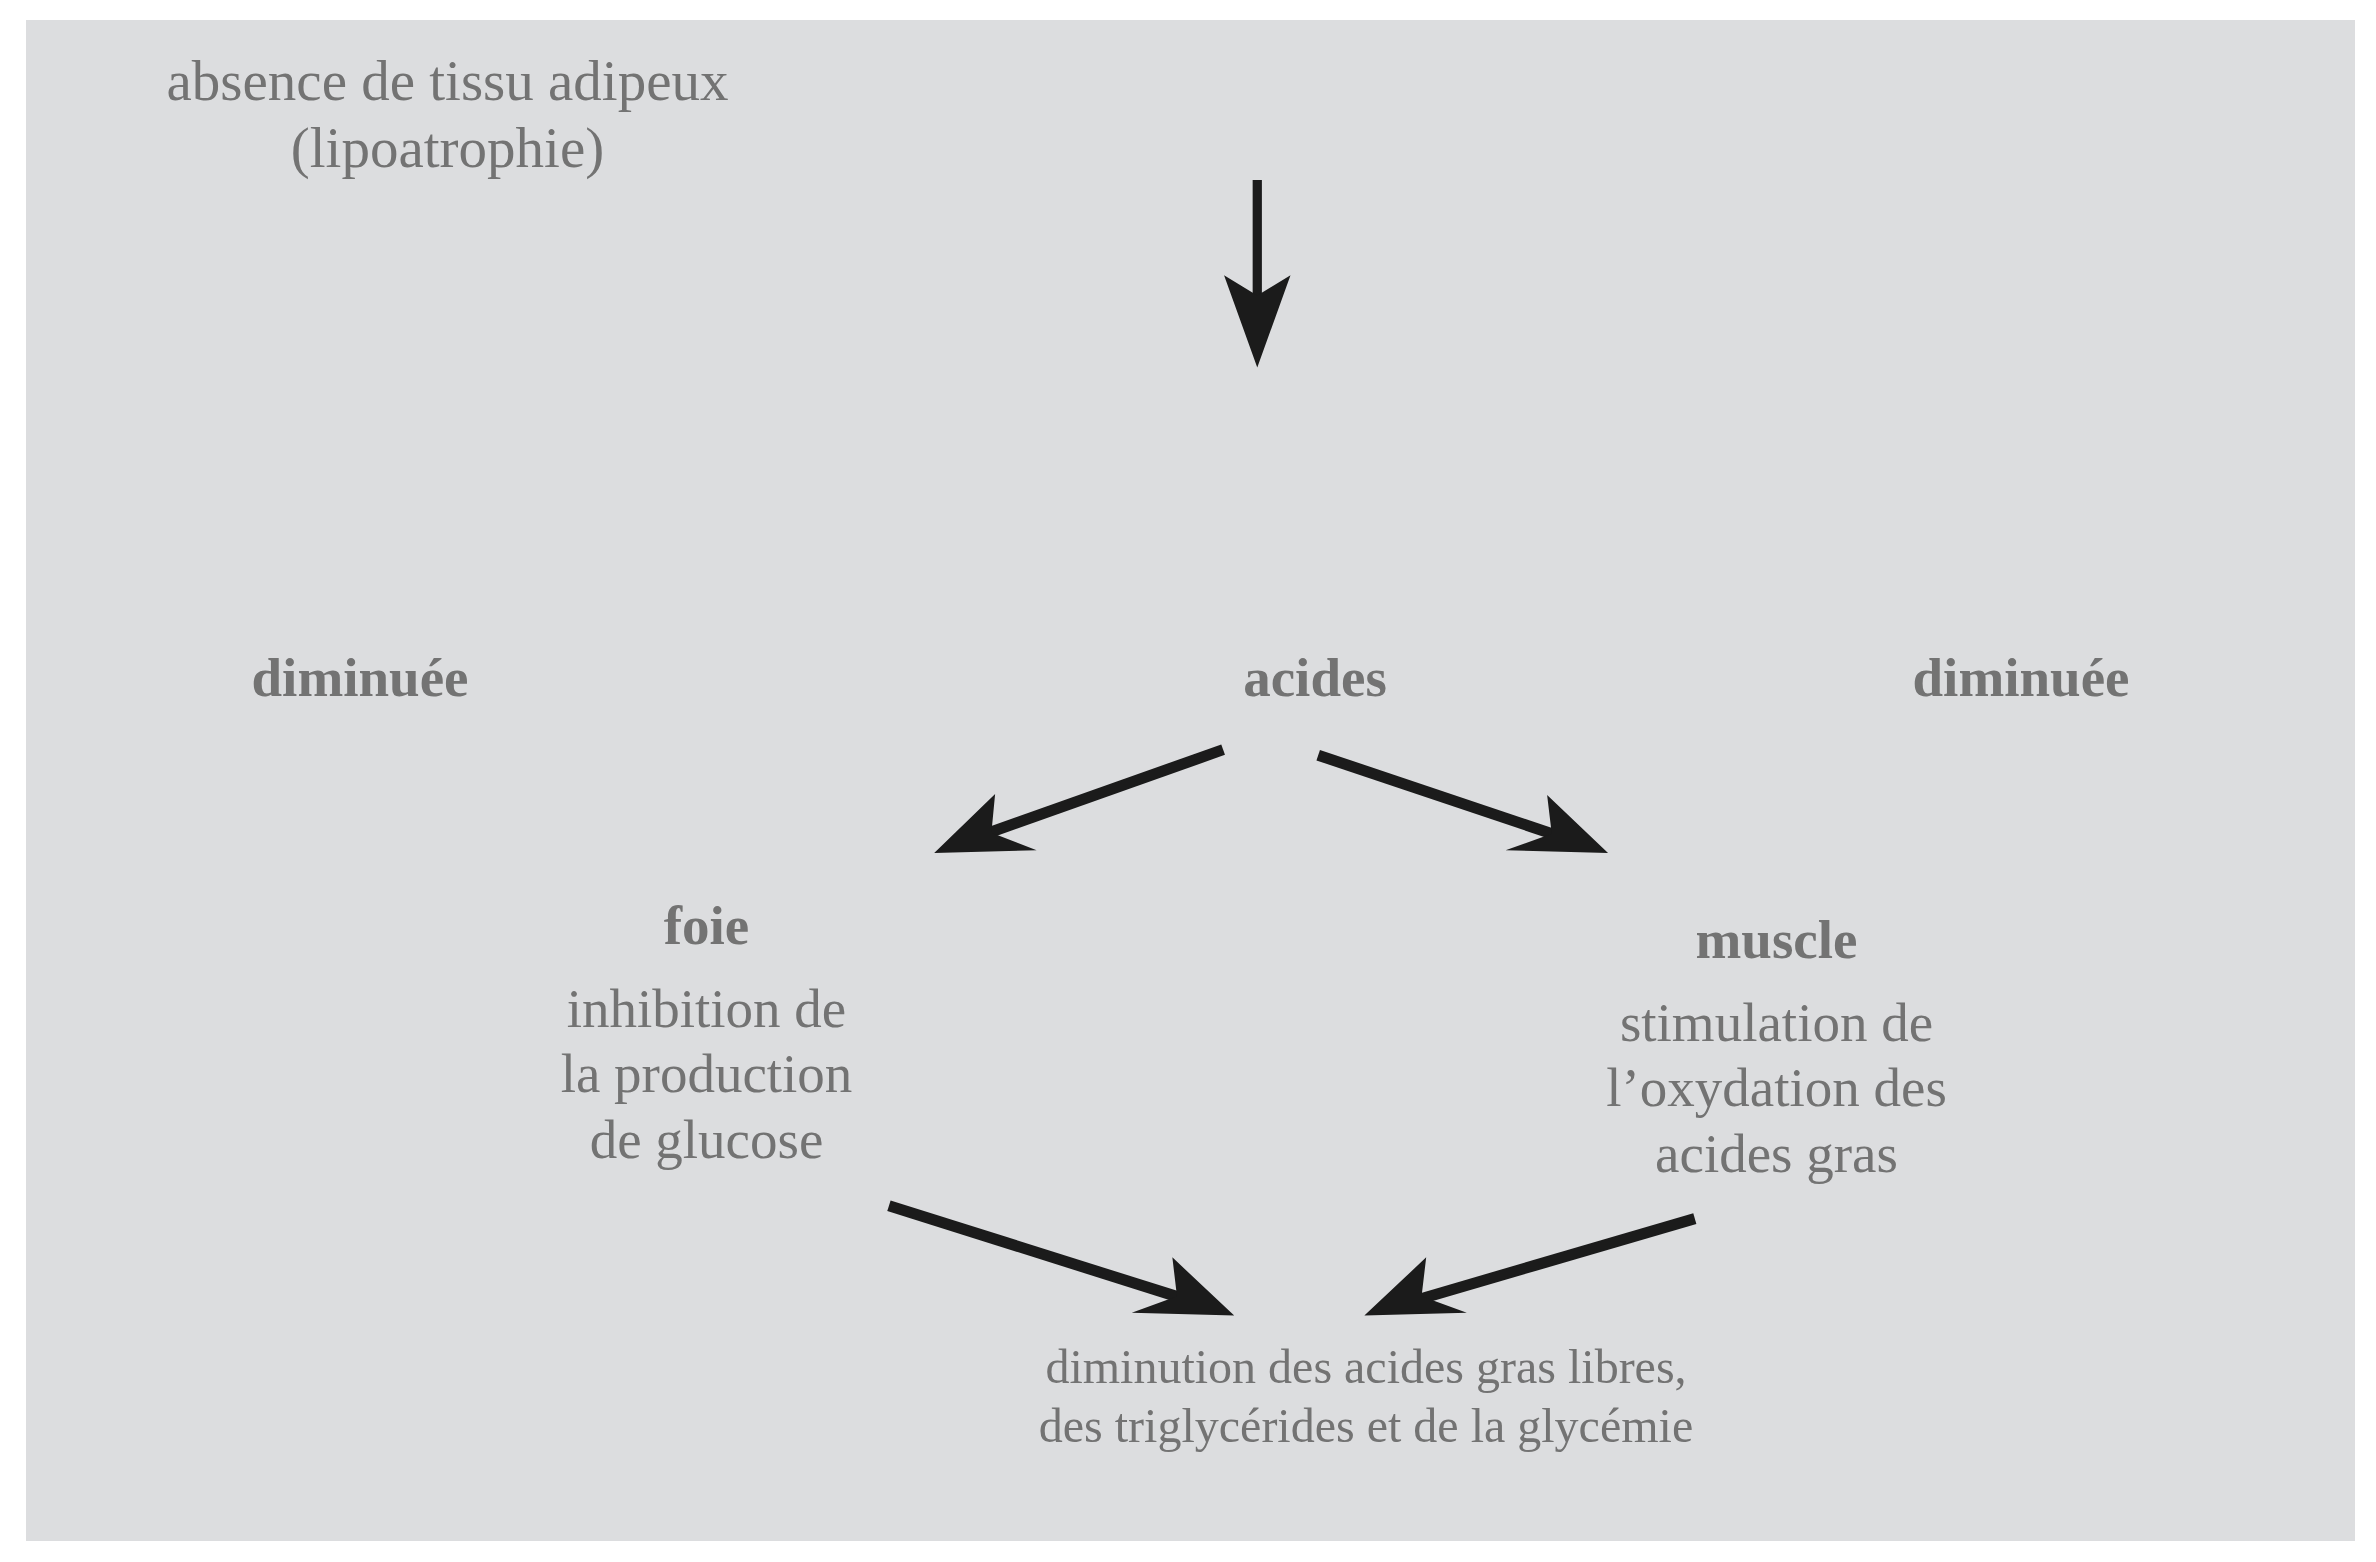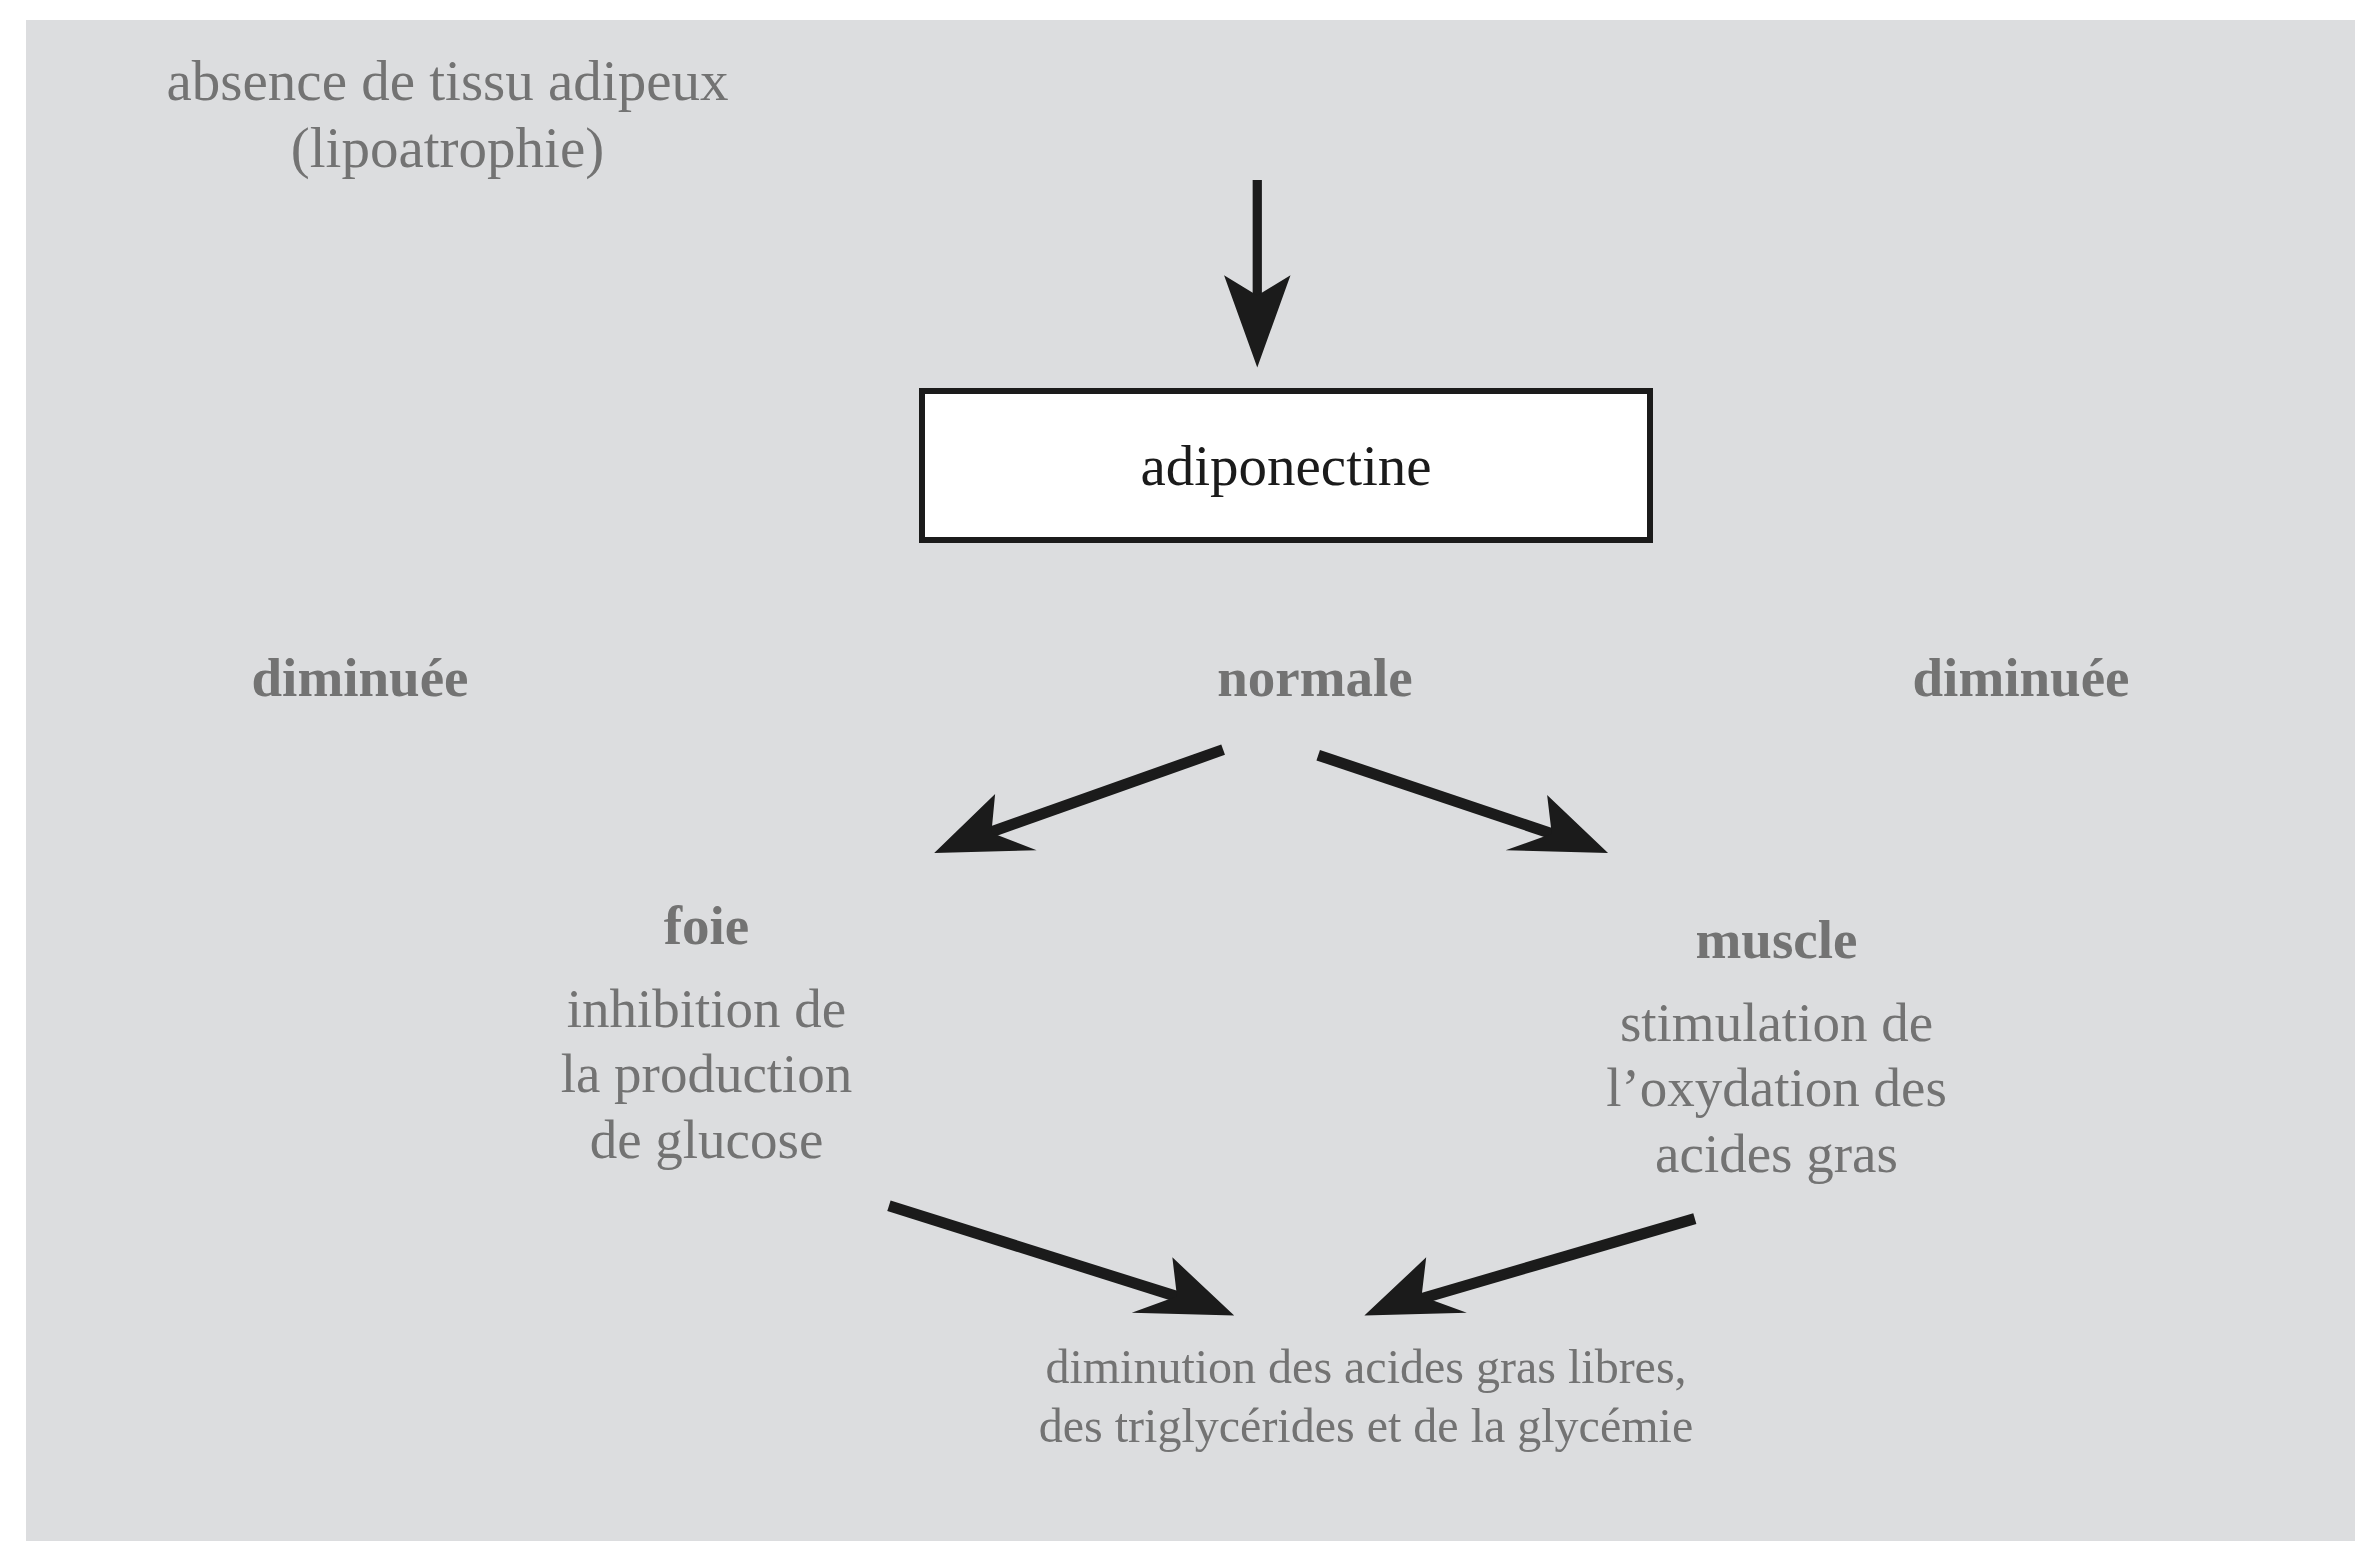--- a/index.html
+++ b/index.html
@@ -120,27 +120,24 @@
       <line x1="1836" y1="1320" x2="1532" y2="1409" stroke="#1b1b1b" stroke-width="12"></line>
       <path d="M 1478 1425 L 1545 1362 L 1540 1404 L 1589 1422 Z" fill="#1b1b1b"></path>
     </g>
   </svg>
 
   <div class="lbl top-label" id="lbl-lipo">absence de tissu adipeux
 (lipoatrophie)</div>
 
 
 
-  <div id="adiponectine-box">
-    <span class="box-text">adiponectine</span>
-  </div>
 
   <div class="lbl bold-label" id="lbl-dim-left">diminuée</div>
 
-  <div class="lbl bold-label" id="lbl-normale">normale</div>
+  <div class="lbl bold-label" id="lbl-normale">acides</div>
 
   <div class="lbl bold-label" id="lbl-dim-right">diminuée</div>
 
   <div class="lbl" id="grp-foie">
     <div class="organ-name">foie</div>
     <div class="organ-desc">inhibition de
 la production
 de glucose</div>
   </div>
 

